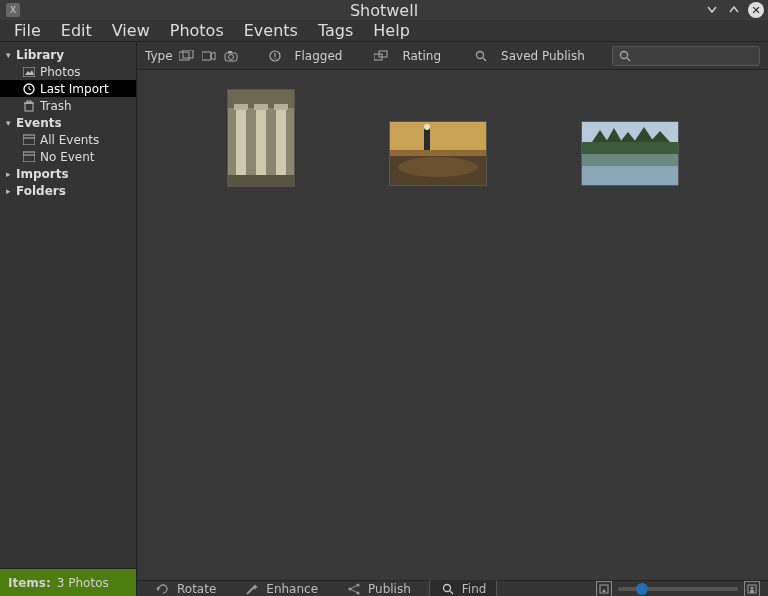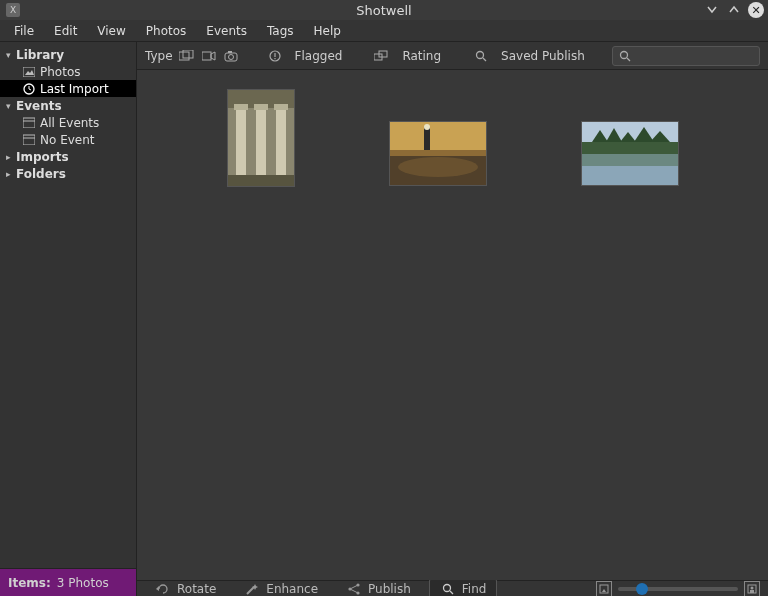--- a/index.html
+++ b/index.html
@@ -1,38 +1,38 @@
 <!DOCTYPE html>
 <html><head>
 <meta charset="utf-8">
 <style>
   * { box-sizing: border-box; margin: 0; padding: 0; }
   html, body { width: 768px; height: 596px; overflow: hidden; font-family: "DejaVu Sans", "Liberation Sans", sans-serif; font-size: 12px; color: #d0d0d0; background: #2e2e2e; }
   
   .titlebar { height: 20px; background: #3a3a3a; display: flex; align-items: center; position: relative; }
   .titlebar .appicon { width: 14px; height: 14px; margin-left: 6px; background: #666; border-radius: 2px; display:flex;align-items:center;justify-content:center;font-size:9px;color:#ccc;}
-  .titlebar .title { position:absolute; left:0; right:0; text-align:center; font-size:13px; color:#ddd; pointer-events:none;}
+  .titlebar .title { position:absolute; left:0; right:0; text-align:center; font-size:16px; color:#ddd; pointer-events:none;}
   .titlebar .wbuttons { position:absolute; right:4px; display:flex; gap:6px; align-items:center;}
   .titlebar .wbtn { width:16px; height:16px; display:flex; align-items:center; justify-content:center; color:#ccc; font-size:12px; cursor:pointer;}
   .titlebar .wbtn.close { background:#ddd; color:#222; border-radius:50%; font-weight:bold; font-size:11px;}
   
   .menubar { height: 22px; background: #343434; display:flex; align-items:center; padding:0 4px; border-bottom:1px solid #222;}
-  .menubar .menuitem { padding:2px 10px; font-size:12px; color:#ddd; cursor:pointer;}
+  .menubar .menuitem { padding:2px 10px; font-size:16px; color:#ddd; cursor:pointer;}
   
   .body { display:flex; height: calc(596px - 20px - 22px); }
   
   .sidebar { width:137px; background:#333; display:flex; flex-direction:column; border-right:1px solid #222;}
   .tree { flex:1; overflow:auto; padding-top:4px;}
   .treerow { display:flex; align-items:center; height:17px; padding-left:6px; font-size:12px; color:#ddd; cursor:pointer; white-space:nowrap;}
   .treerow.header { font-weight:bold;}
   .treerow.selected { background:#000000; color:#fff;}
   .treerow .arrow { width:10px; display:inline-block; font-size:9px; color:#bbb;}
   .treerow .ticon { width:14px; height:14px; margin-right:4px; display:inline-flex; align-items:center; justify-content:center; font-size:10px; color:#bbb;}
   .treerow.child { padding-left:22px;}
-  .statusstrip { height:28px; background:#701a75; border-top:1px solid #222; display:flex; align-items:center; padding:0 8px; font-size:12px; gap:6px;}
+  .statusstrip { height:28px; background:#4d7c0f; border-top:1px solid #222; display:flex; align-items:center; padding:0 8px; font-size:12px; gap:6px;}
   .statusstrip .lbl{ font-weight:bold;}
   
   .main { flex:1; background:#6d28d9; display:flex; flex-direction:column;}
   .toolbar { height:28px; background:#343434; display:flex; align-items:center; padding:0 8px; gap:6px; border-bottom:1px solid #222;}
   .tbsep { width:12px;}
   .tblabel { font-size:12px; color:#ccc;}
   .tbicon { width:16px; height:14px; display:inline-flex; align-items:center; justify-content:center; color:#aaa; font-size:12px;}
   .tbbtn { display:flex; align-items:flex-end; gap:12px; color:#ccc; cursor:pointer; padding:2px 4px; border-radius:3px;}
   .searchbox { margin-left:auto; width:148px; height:20px; background:#3f3f3f; border:1px solid #555; border-radius:3px; display:flex; align-items:center; padding:0 6px;}
   .searchbox svg{ width:12px;height:12px; fill:#aaa;}
@@ -101,20 +101,30 @@
         <div class="treerow child selected">
           <span class="ticon">
             <svg width="12" height="12" viewBox="0 0 12 12">
               <circle cx="6" cy="6" r="5" stroke="#fff" fill="none" stroke-width="1.3"></circle>
               <line x1="6" y1="6" x2="6" y2="3" stroke="#fff"></line>
               <line x1="6" y1="6" x2="8" y2="7" stroke="#fff"></line>
             </svg>
           </span>
           <span>Last Import</span>
         </div>
+        <div class="treerow child">
+          <span class="ticon">
+            <svg width="10" height="12" viewBox="0 0 10 12">
+              <rect x="1" y="3" width="8" height="8" stroke="#bbb" fill="none"></rect>
+              <line x1="0" y1="3" x2="10" y2="3" stroke="#bbb"></line>
+              <rect x="3" y="1" width="4" height="2" stroke="#bbb" fill="none"></rect>
+            </svg>
+          </span>
+          <span>Trash</span>
+        </div>
         <div class="treerow header">
           <span class="arrow">▾</span>
           <span>Events</span>
         </div>
         <div class="treerow child">
           <span class="ticon">
             <svg width="12" height="11" viewBox="0 0 12 11">
               <rect x="0" y="1" width="12" height="10" stroke="#bbb" fill="none"></rect>
               <line x1="0" y1="4" x2="12" y2="4" stroke="#bbb"></line>
             </svg>

